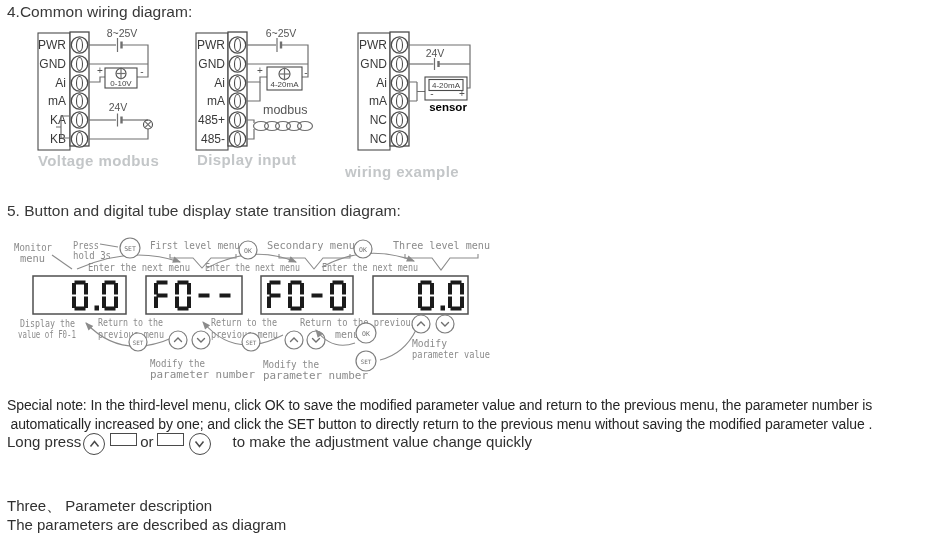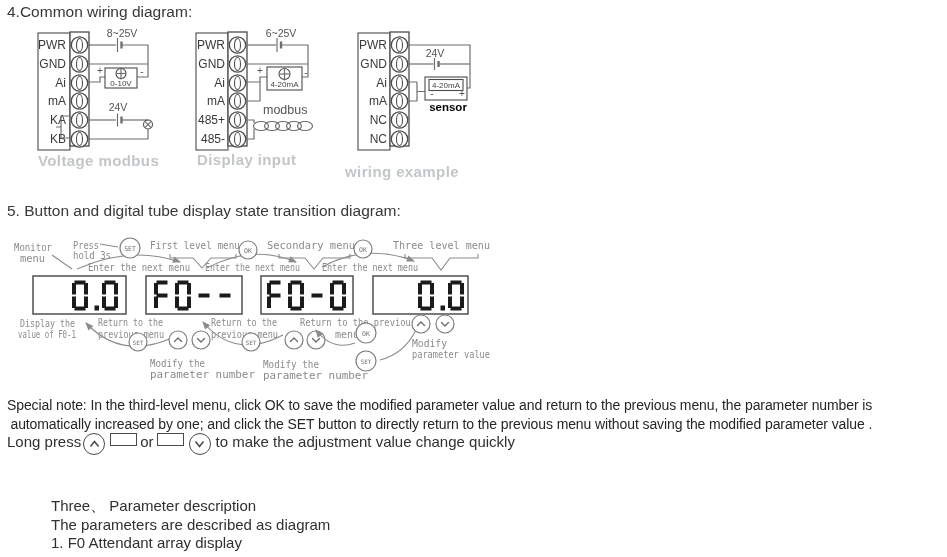--- a/index.html
+++ b/index.html
@@ -3,21 +3,21 @@
 <meta charset="utf-8">
 <style>
   * { margin:0; padding:0; box-sizing:border-box; }
   html,body { background:#fff; }
   .page { position:relative; width:947px; height:557px; background:#ffffff;
           overflow:hidden; font-family:"Liberation Sans",sans-serif; }
   .abs { position:absolute; }
   .h { font-size:15.5px; color:#383838; white-space:nowrap; }
   .note { font-size:14px; letter-spacing:-0.1px; color:#262626; line-height:19px; white-space:nowrap;text-align:right; }
   .cap { font-size:15px; font-weight:bold; color:#c3c6c8; letter-spacing:0.4px; white-space:nowrap; }
-  .b3 { font-size:15px; color:#303030; line-height:18.5px; white-space:nowrap;margin-left:44px; }
+  .b3 { font-size:15px; color:#303030; line-height:18.5px; white-space:nowrap; }
   .lp { display:flex; align-items:flex-start; font-size:15px; color:#303030; }
   .lpc { width:22px; height:22px; border:1.5px solid #4a4a4a; border-radius:50%;
          display:inline-flex; align-items:center; justify-content:center; margin:0 2px; }
   .lpr { width:27px; height:13px; border:1.3px solid #4a4a4a; display:inline-block; margin:0 3px; background:#fff; }
   svg { overflow:visible; }
   svg text { font-family:"Liberation Sans",sans-serif; }
   .mono { font-family:"DejaVu Sans Mono",monospace; font-size:10.5px; fill:#8b8b8b; }
   .tl  { font-size:12px; fill:#3a3a3a; }
   .sl  { font-size:10.5px; fill:#555; }
   .bx  { font-size:8px; fill:#444; }
@@ -345,22 +345,21 @@
         </svg>
     </span>
     <span class="lpr"></span>
     <span>or</span>
     <span class="lpr"></span>
     <span class="lpc">
       <svg width="11" height="8" viewBox="0 0 11 8">
           <path d="M1.5,1.5 L5.5,6.5 L9.5,1.5" fill="none" stroke="#4a4a4a" stroke-width="1.5"></path>
         </svg>
     </span>
-    <span style="margin-left:3px">to make the adjustment value change quickly</span>
+    <span style="margin-left:20px">to make the adjustment value change quickly</span>
   </div>
 
   <div class="abs" style="left:7px;top:497px">
     <div class="b3">Three、 Parameter description</div>
     <div class="b3">The parameters are described as diagram</div>
-    <div class="b3">1. F0 Attendant array display</div>
   </div>
 
 </div>
 
 </body></html>

